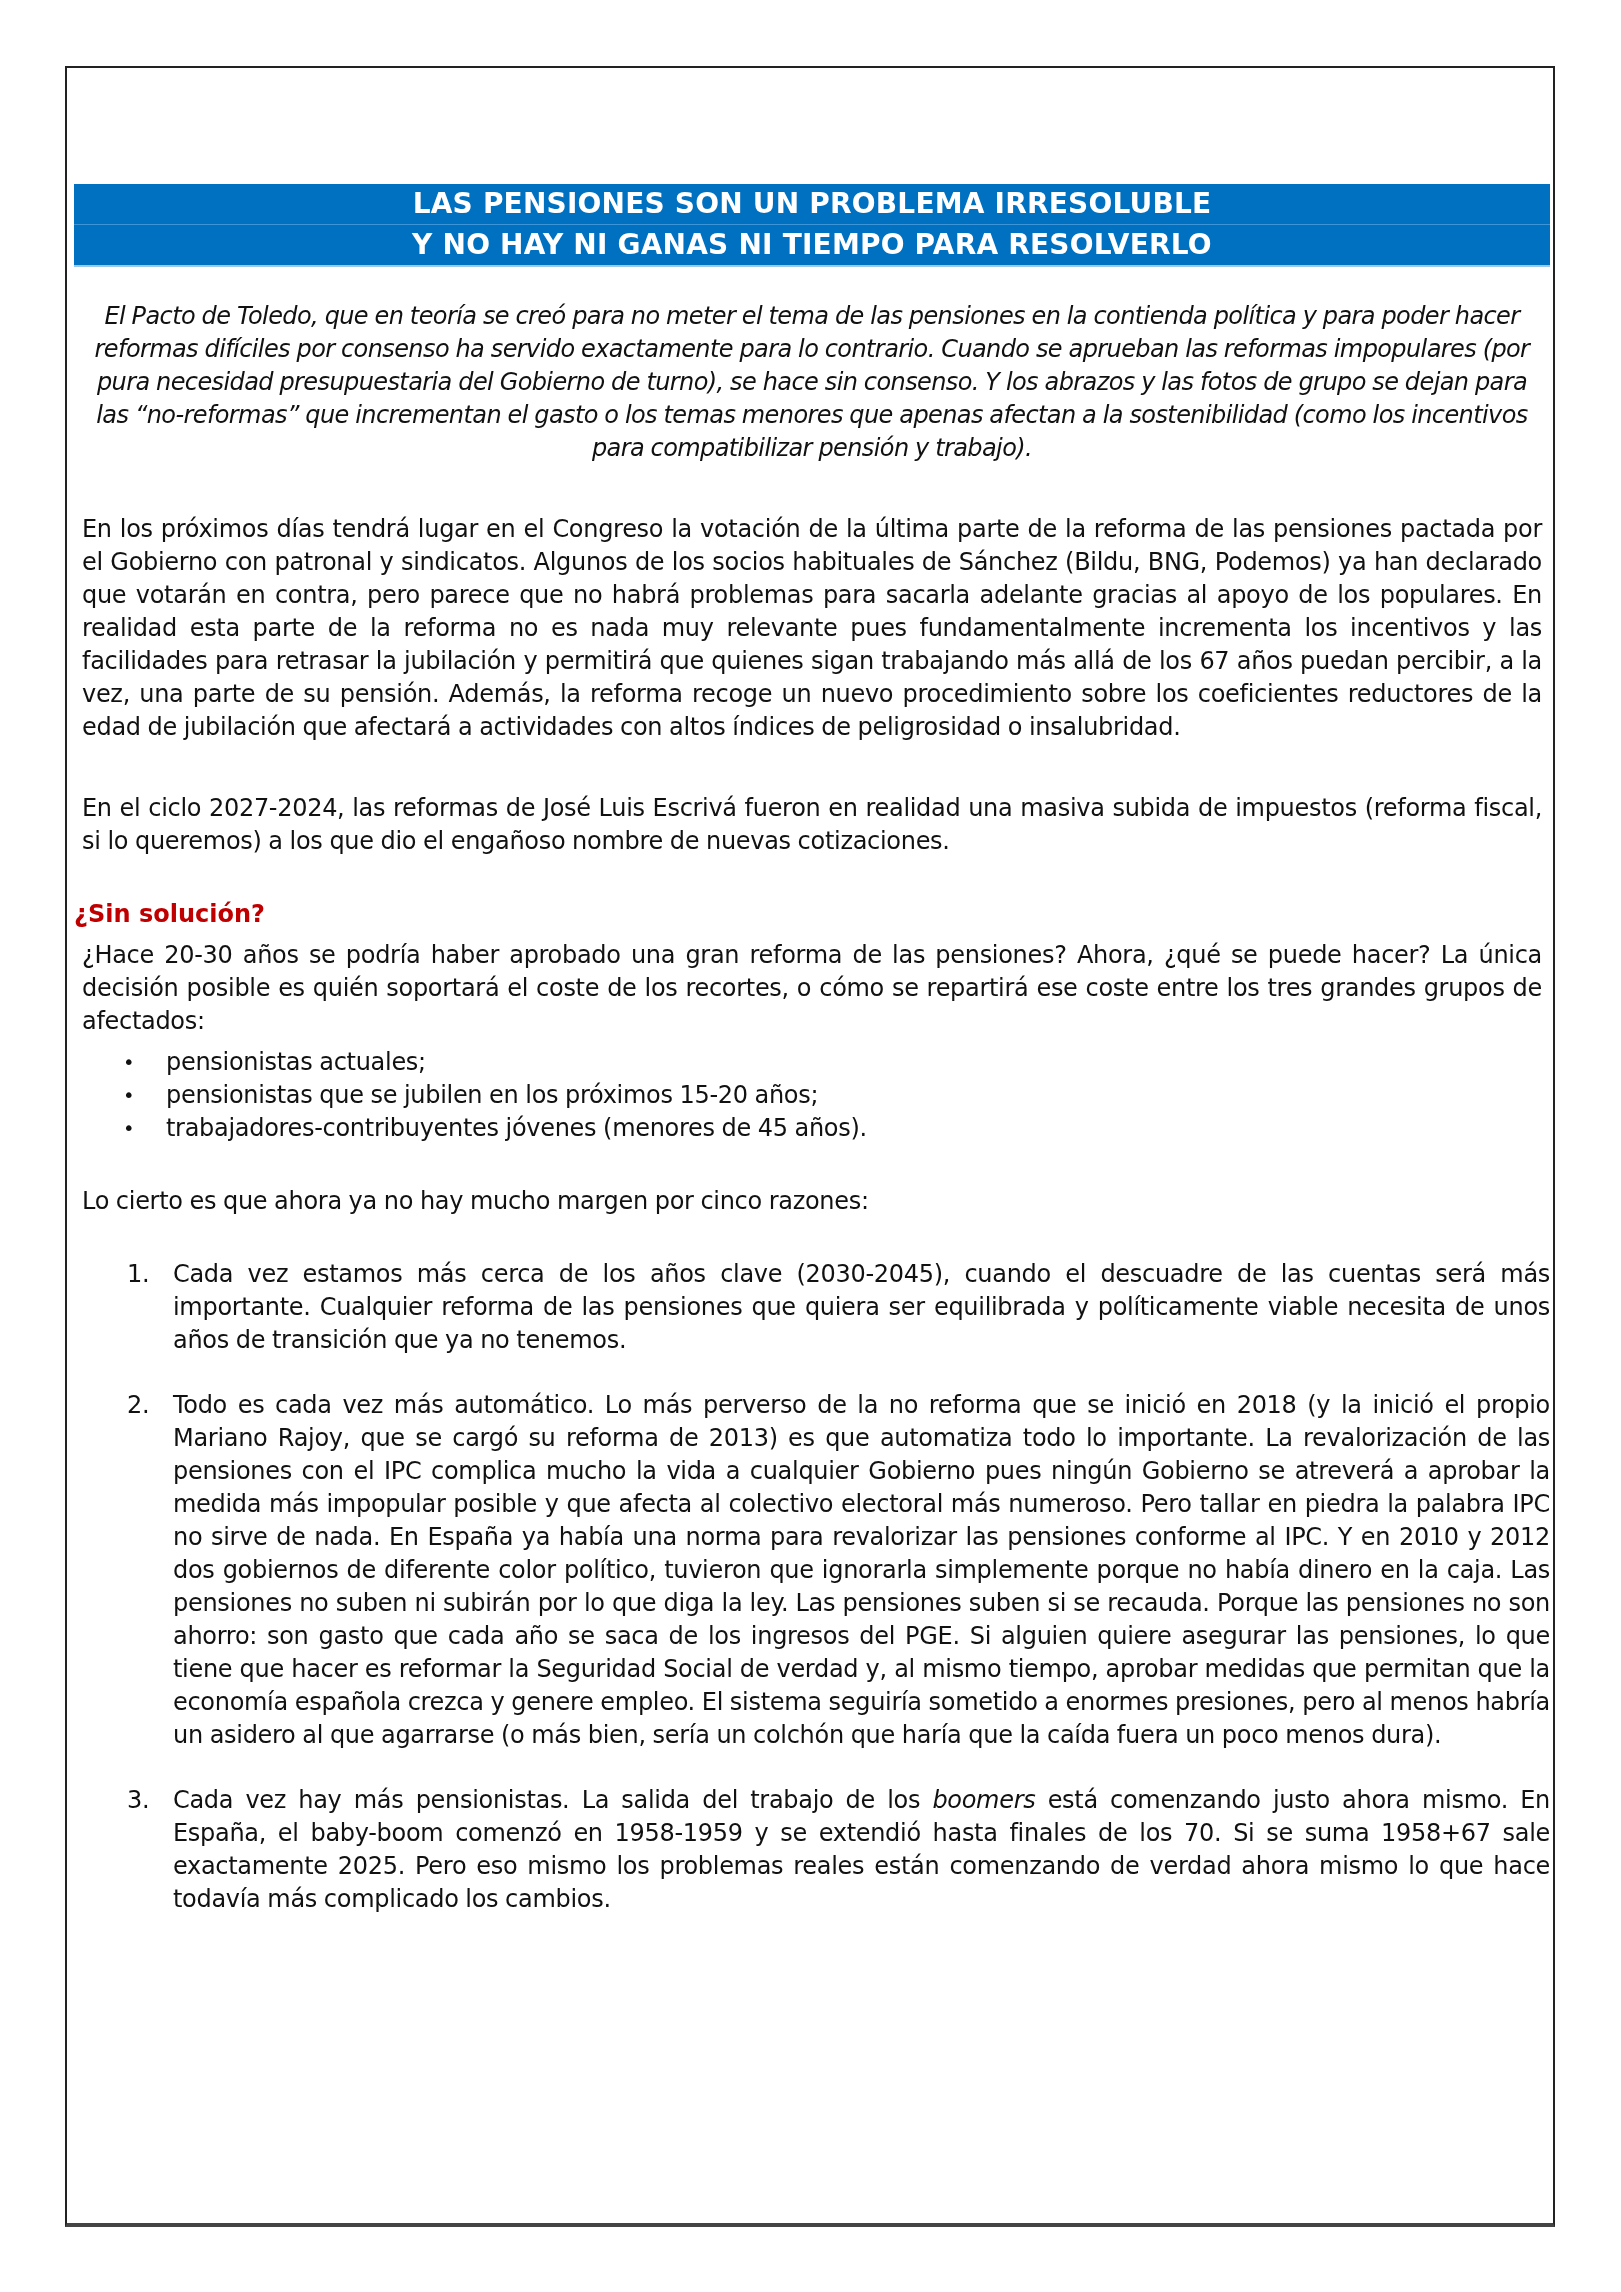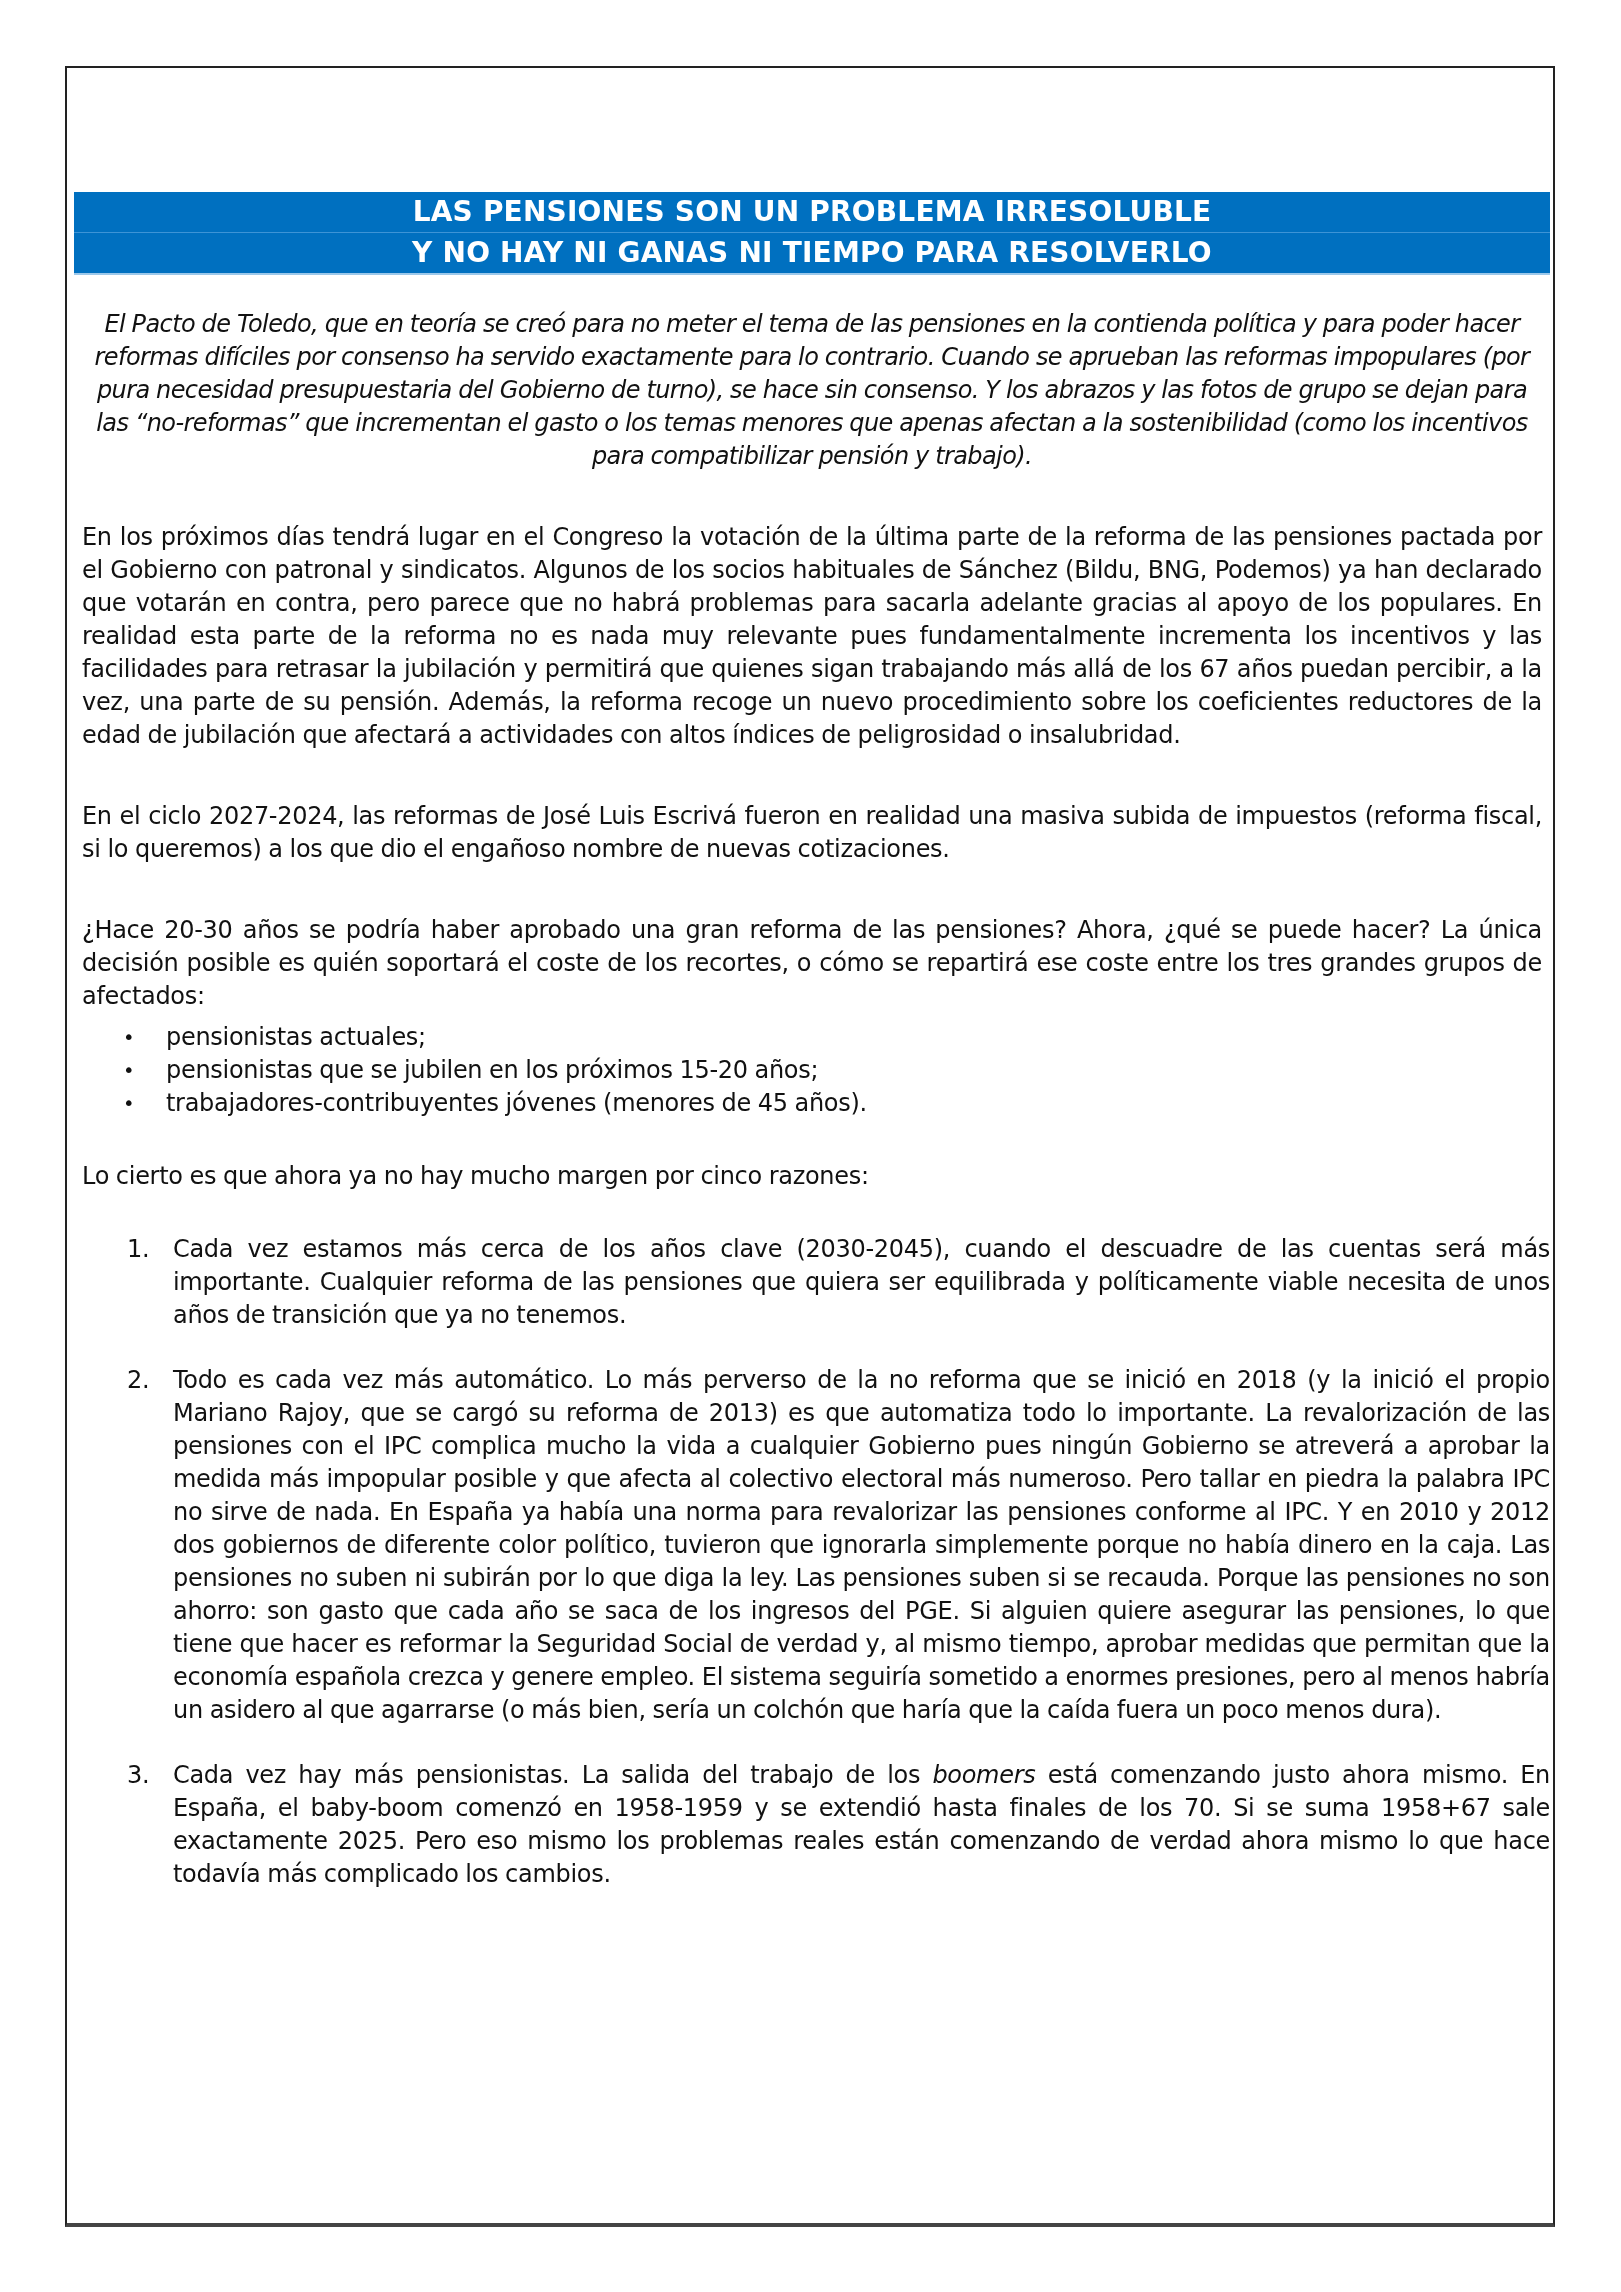--- a/index.html
+++ b/index.html
@@ -22,21 +22,21 @@
       width: 1490px;
       height: 2161px;
       border: 2px solid #222222;
       border-bottom: 4.9px solid #444444;
       box-sizing: border-box;
       background: #ffffff;
     }
     .content {
       position: absolute;
       left: 74px;
-      top: 192px;
+      top: 184px;
       width: 1476px;
     }
     .title-band {
       background: #0070c0;
       color: #ffffff;
       text-align: center;
       font-weight: bold;
       font-size: 28px;
       letter-spacing: 0.2px;
     }
@@ -127,20 +127,21 @@
   <div class="gap"></div>
 
   <p class="body-text para">En los próximos días tendrá lugar en el Congreso la votación de la última parte de la reforma de las pensiones pactada por el Gobierno con patronal y sindicatos. Algunos de los socios habituales de Sánchez (Bildu, BNG, Podemos) ya han declarado que votarán en contra, pero parece que no habrá problemas para sacarla adelante gracias al apoyo de los populares.  En realidad esta parte de la reforma no es nada muy relevante pues fundamentalmente incrementa los incentivos y las facilidades para retrasar la jubilación y permitirá que quienes sigan trabajando más allá de los 67 años puedan percibir, a la vez, una parte de su pensión. Además, la reforma recoge un nuevo procedimiento sobre los coeficientes reductores de la edad de jubilación que afectará a actividades con altos índices de peligrosidad o insalubridad.</p>
 
   <div class="gap"></div>
 
   <p class="body-text para">En el ciclo 2027-2024, las reformas de José Luis Escrivá fueron en realidad una masiva subida de impuestos (reforma fiscal, si lo queremos) a los que dio el engañoso nombre de nuevas cotizaciones.</p>
 
   <div class="gap"></div>
 
+  <h2 class="subheading">¿Sin solución?</h2>
 
   <p class="body-text para">¿Hace 20-30 años se podría haber aprobado una gran reforma de las pensiones? Ahora, ¿qué se puede hacer?  La única decisión posible es quién soportará el coste de los recortes, o cómo se repartirá ese coste entre los tres grandes grupos de afectados:</p>
 
   <ul class="bullets body-text">
     <li>
       <span class="bullet">•</span>
       <span>pensionistas actuales;</span>
     </li>
     <li>
       <span class="bullet">•</span>

